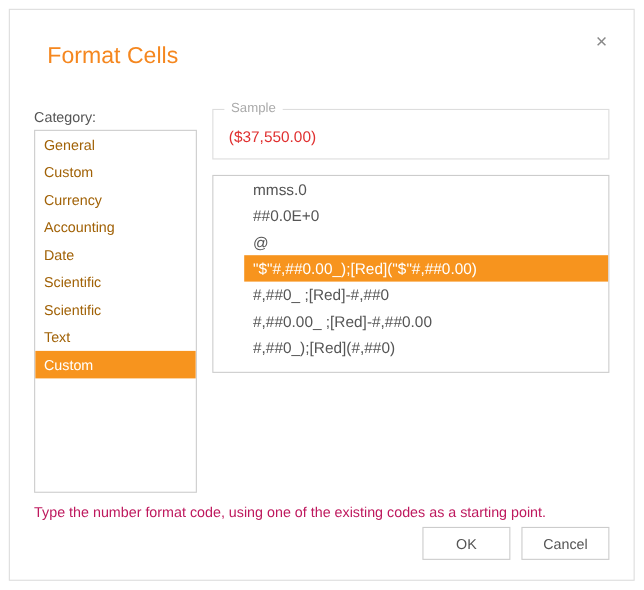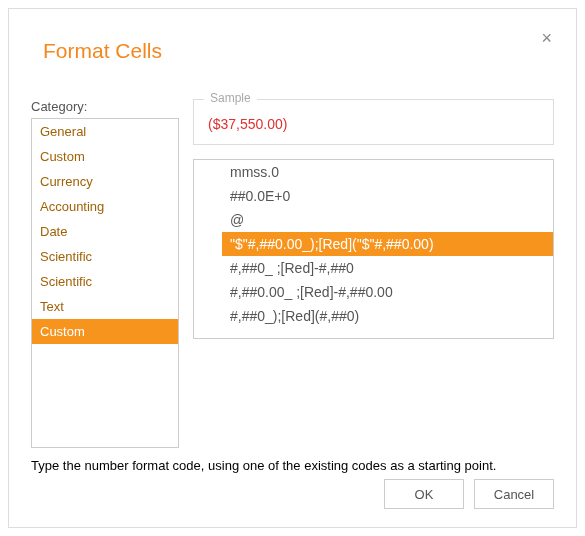--- a/index.html
+++ b/index.html
@@ -101,21 +101,21 @@
   .type-list::-webkit-scrollbar { width: 16px; }
   .type-list::-webkit-scrollbar-track { background: #f0f0f0; }
   .type-list::-webkit-scrollbar-thumb { background: #c6c6c6; }
   .type-list::-webkit-scrollbar-button {
     background: #f0f0f0;
     height: 16px;
     display: block;
   }
   .hint {
     margin-top: 10px;
-    color: #000000;
+    color: #be185d;
     font-size: 13px;
     clear: both;
   }
   .footer {
     position: absolute;
     right: 22px;
     bottom: 18px;
     display: flex;
     gap: 10px;
   }

